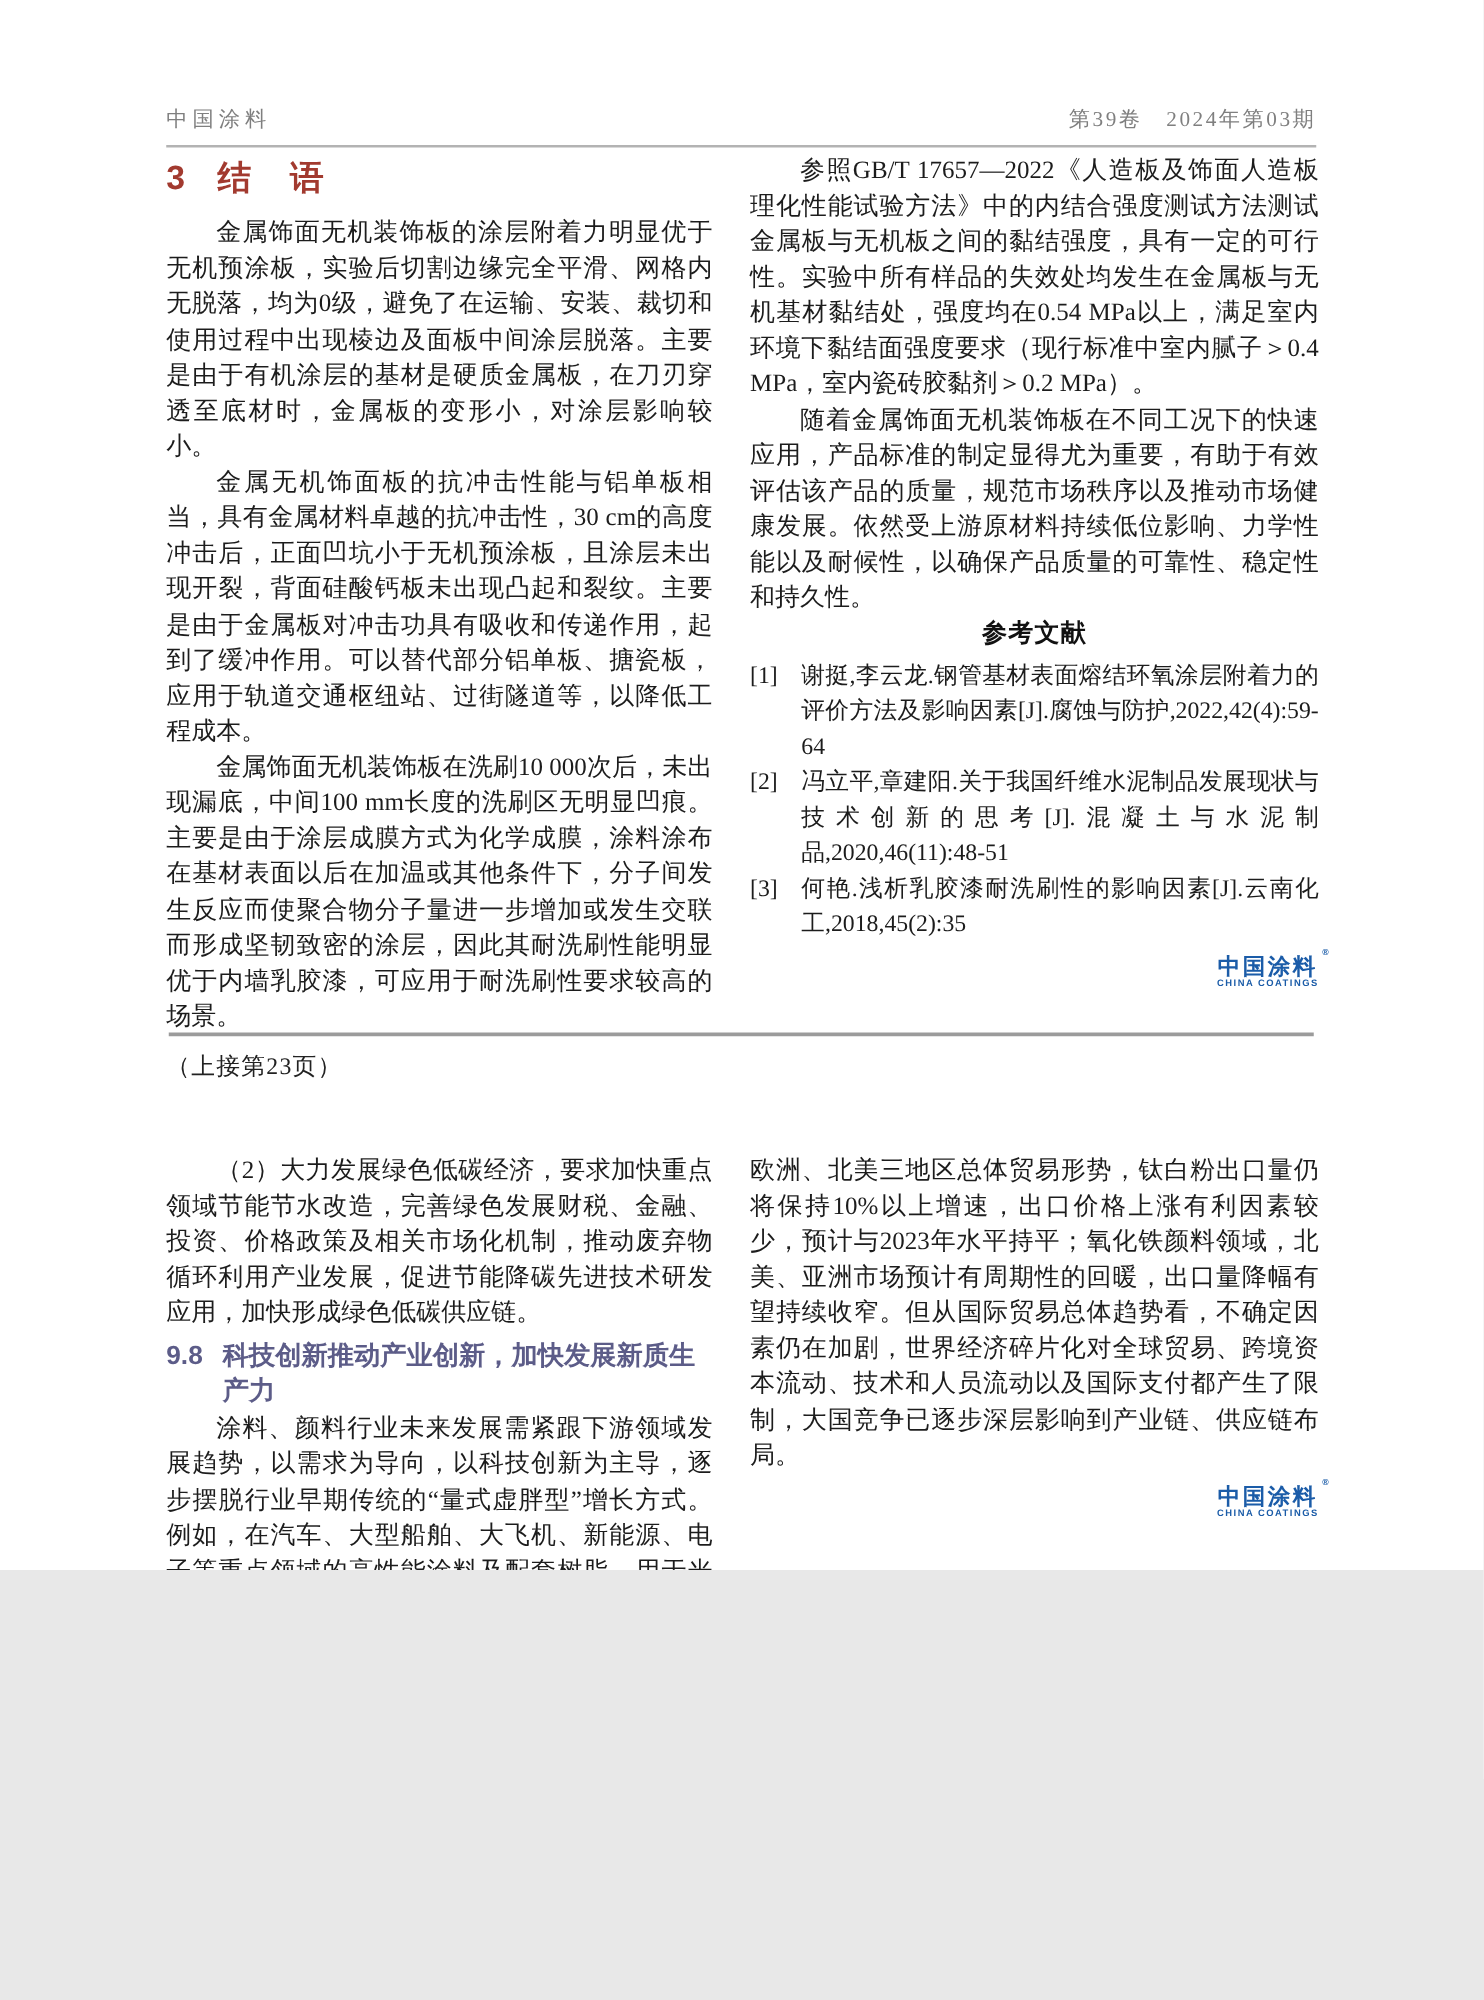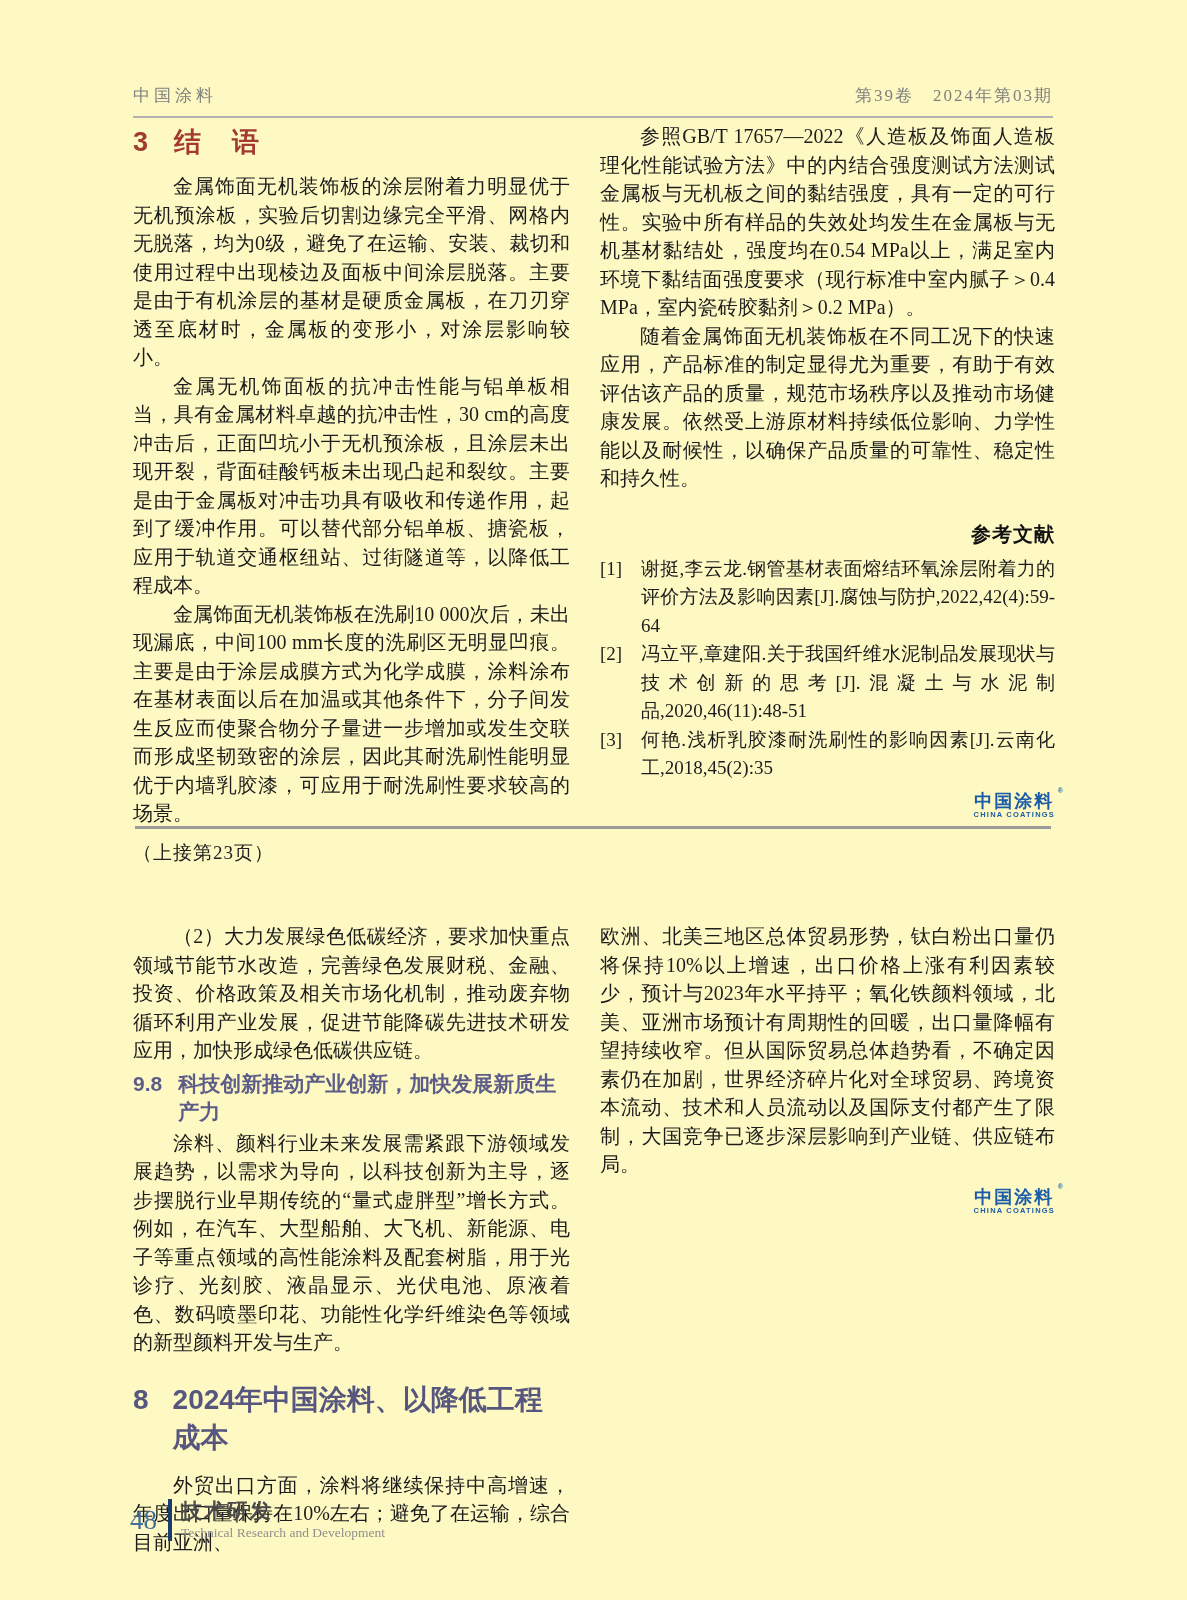--- a/index.html
+++ b/index.html
@@ -1,19 +1,19 @@
 <!DOCTYPE html>
 <html><head>
 <meta charset="utf-8">
 <style>
   html,body{margin:0;padding:0;background:#e8e8e8;}
   .page{
     position:relative;
-    width:1187px;height:1600px;
-    background:#fef9c3;
+    width:1187px;height:1256px;
+    background:#ffffff;
     margin:0 auto;
     overflow:hidden;
     font-family:"Liberation Serif","DejaVu Serif",serif;
     color:#1c1c1c;
   }
   
   .header{
     position:absolute;top:84px;left:133px;width:920px;
     display:flex;justify-content:space-between;align-items:flex-end;
     padding-bottom:9px;border-bottom:2px solid #b3b3b3;
@@ -47,22 +47,22 @@
   .h-74 .num{margin-right:16px;}
   .h-8{
     font-family:"Liberation Sans","DejaVu Sans",sans-serif;
     font-weight:bold;font-size:28px;color:#56567e;
     margin:24px 0 14px 0;display:flex;align-items:baseline;
   }
   .h-8 .num{margin-right:24px;}
   
   .refs-title{
     font-family:"Liberation Sans","DejaVu Sans",sans-serif;
-    font-weight:bold;font-size:20px;text-align:right;
-    margin:28px 0 7px 0;letter-spacing:1px;color:#111;
+    font-weight:bold;font-size:20px;text-align:center;
+    margin:0 0 7px 0;letter-spacing:1px;color:#111;
   }
   .ref{display:flex;font-size:19px;line-height:28.5px;}
   .ref .marker{flex:0 0 41px;}
   .ref .text{flex:1;text-align:justify;}
   
   .logo-wrap{text-align:right;margin-top:8px;}
   .logo{display:inline-block;text-align:center;line-height:1.15;}
   .logo .cn{
     font-family:"Liberation Sans","DejaVu Sans",sans-serif;
     font-weight:bold;font-size:18px;color:#1b5ca8;letter-spacing:2px;position:relative;

